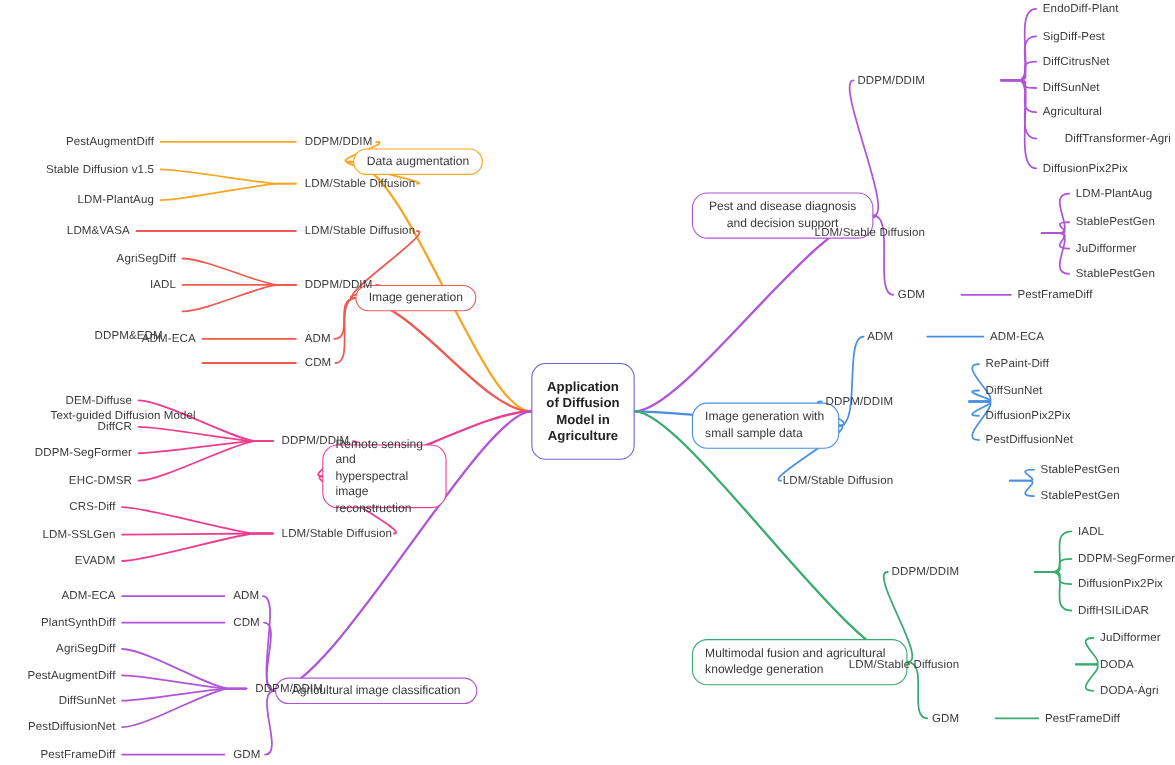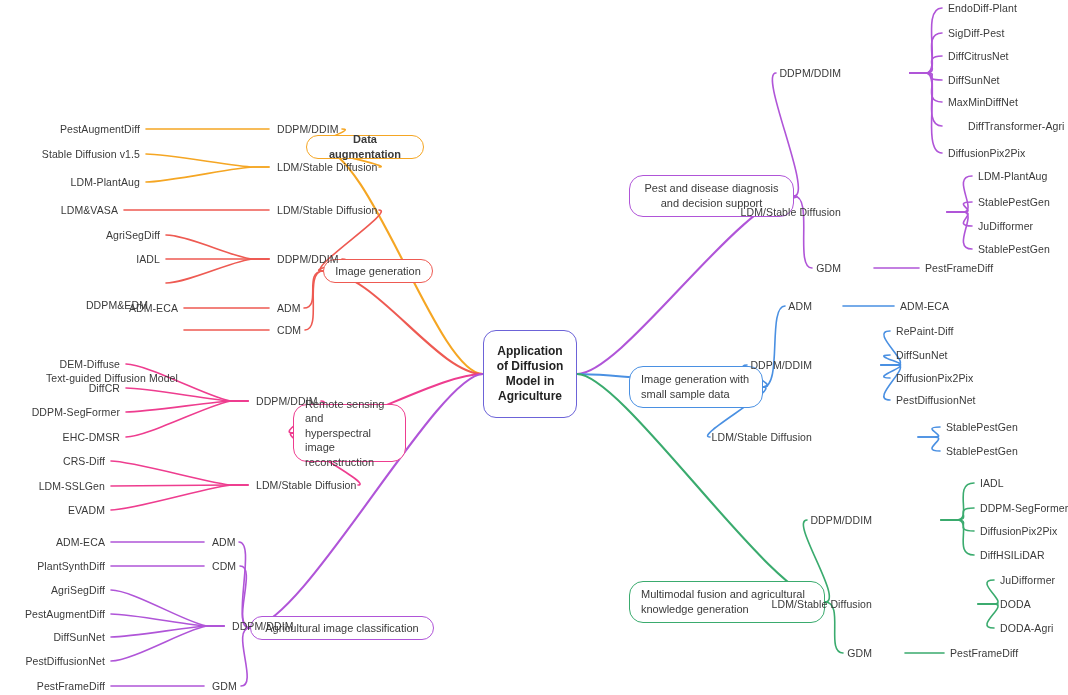--- a/index.html
+++ b/index.html
@@ -101,21 +101,21 @@
       <path d="M978,604 L994,604 C1010,604 972,580 994,580" stroke="#3aab6e" stroke-width="1.6" fill="none" stroke-linecap="round"></path>
       <path d="M978,604 L994,604 C1010,604 972,604 994,604" stroke="#3aab6e" stroke-width="1.6" fill="none" stroke-linecap="round"></path>
       <path d="M978,604 L994,604 C1010,604 972,628 994,628" stroke="#3aab6e" stroke-width="1.6" fill="none" stroke-linecap="round"></path>
       <path d="M825,602 C845,602 825,653 843,653" stroke="#3aab6e" stroke-width="1.6" fill="none" stroke-linecap="round"></path>
       <path d="M905,653 L944,653" stroke="#3aab6e" stroke-width="1.6" fill="none" stroke-linecap="round"></path>
     </svg>
   <div id="nodes">
       <div class="central" style="left: 483px; top: 330px; width: 94px; height: 88px; border-color: rgb(108, 99, 216);">
         <div>Application<br>of Diffusion<br>Model in<br>Agriculture</div>
       </div>
-      <div class="topic ctr" style="left: 306px; top: 135px; width: 118px; height: 24px; border-color: rgb(245, 166, 35); font-weight: bold;">
+      <div class="topic ctr" style="left: 321px; top: 135px; width: 118px; height: 24px; border-color: rgb(245, 166, 35);">
         <div style="width:100%">Data augmentation</div>
       </div>
       <div class="topic ctr" style="left: 323px; top: 259px; width: 110px; height: 24px; border-color: rgb(238, 90, 82);">
         <div style="width:100%">Image generation</div>
       </div>
       <div class="topic" style="left: 293px; top: 404px; width: 113px; height: 58px; border-color: rgb(238, 61, 143);">
         <div style="width:100%">Remote sensing and<br>hyperspectral image<br>reconstruction</div>
       </div>
       <div class="topic ctr" style="left: 250px; top: 616px; width: 184px; height: 24px; border-color: rgb(176, 85, 216);">
         <div style="width:100%">Agricultural image classification</div>
@@ -162,21 +162,21 @@
       <div class="lbl l" style="left: 105px; top: 614px;">PestAugmentDiff</div>
       <div class="lbl l" style="left: 105px; top: 637px;">DiffSunNet</div>
       <div class="lbl l" style="left: 105px; top: 661px;">PestDiffusionNet</div>
       <div class="lbl r" style="left: 212px; top: 686px;">GDM</div>
       <div class="lbl l" style="left: 105px; top: 686px;">PestFrameDiff</div>
       <div class="lbl l" style="left: 841px; top: 73px;">DDPM/DDIM</div>
       <div class="lbl r" style="left: 948px; top: 8px;">EndoDiff-Plant</div>
       <div class="lbl r" style="left: 948px; top: 33px;">SigDiff-Pest</div>
       <div class="lbl r" style="left: 948px; top: 56px;">DiffCitrusNet</div>
       <div class="lbl r" style="left: 948px; top: 80px;">DiffSunNet</div>
-      <div class="lbl r" style="left: 948px; top: 102px;">MaxMinDiffNet</div>
+      <div class="lbl r" style="left: 948px; top: 102px;">Agricultural</div>
       <div class="lbl r" style="left: 940px; top: 126px; padding-left: 28px;">DiffTransformer-Agri</div>
       <div class="lbl r" style="left: 948px; top: 153px;">DiffusionPix2Pix</div>
       <div class="lbl l" style="left: 841px; top: 212px;">LDM/Stable Diffusion</div>
       <div class="lbl r" style="left: 978px; top: 176px;">LDM-PlantAug</div>
       <div class="lbl r" style="left: 978px; top: 202px;">StablePestGen</div>
       <div class="lbl r" style="left: 978px; top: 226px;">JuDifformer</div>
       <div class="lbl r" style="left: 978px; top: 249px;">StablePestGen</div>
       <div class="lbl l" style="left: 841px; top: 268px;">GDM</div>
       <div class="lbl r" style="left: 925px; top: 268px;">PestFrameDiff</div>
       <div class="lbl l" style="left: 812px; top: 306px;">ADM</div>

